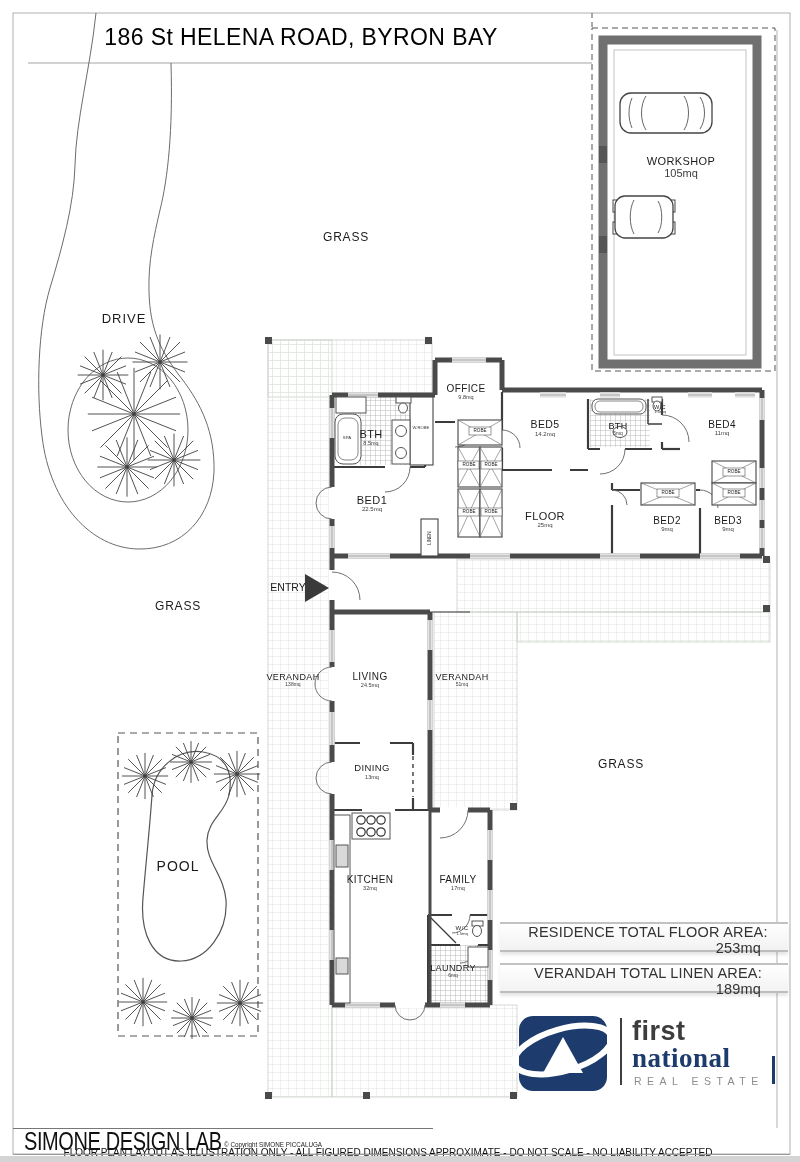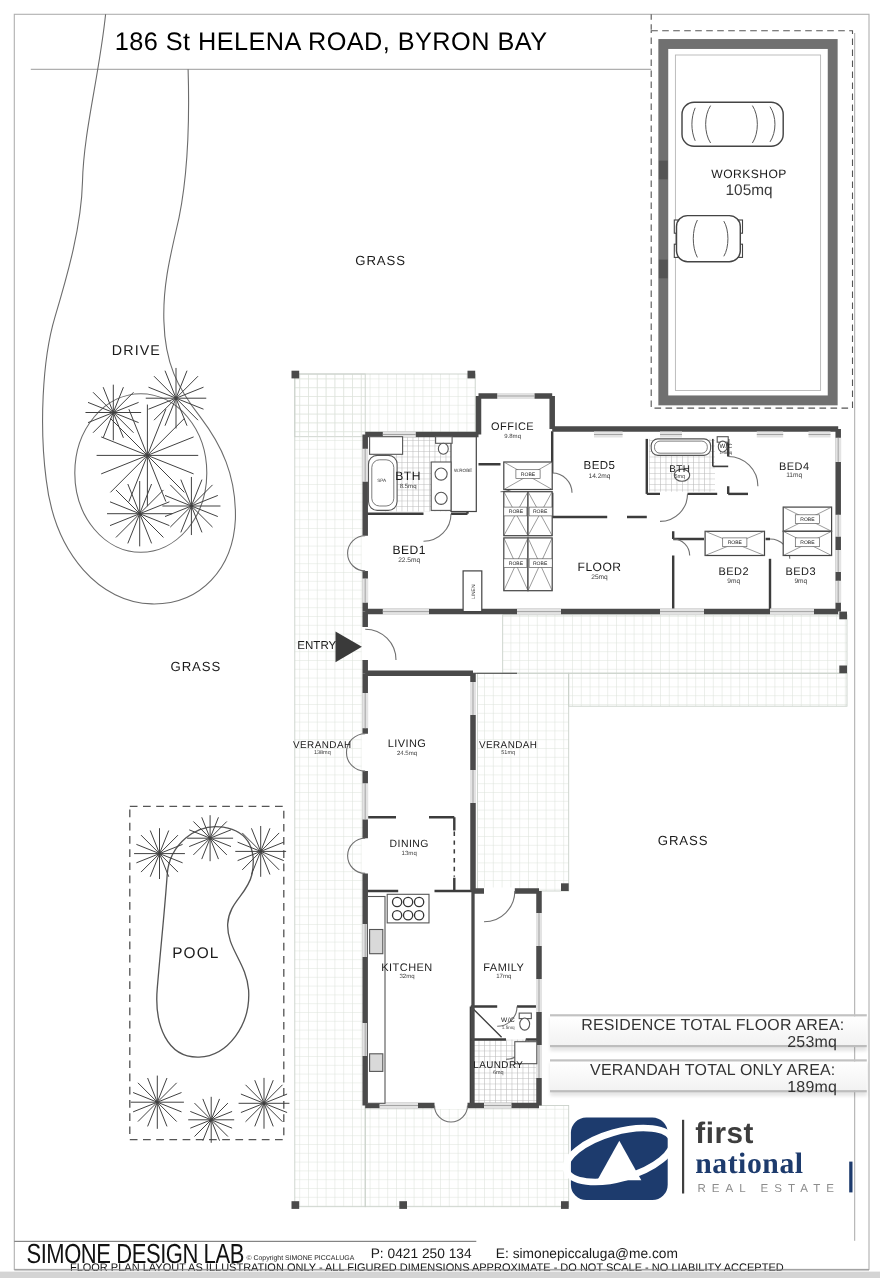--- a/index.html
+++ b/index.html
@@ -258,21 +258,21 @@
     <use href="#plant" transform="translate(143,1002) scale(2.2)"></use>
     <use href="#plant" transform="translate(192,1018) scale(1.9)"></use>
     <use href="#plant" transform="translate(240,1003) scale(2.1)"></use>
   </g>
 </svg>
 
 <div class="lbl title" style="left:301px;top:38px">186 St HELENA ROAD, BYRON BAY</div>
 
 <div class="lbl" style="left:681px;top:167px;font-size:11px">
   <span class="room-name">WORKSHOP</span>
-  <span class="room-area" style="font-size:14px">105mq</span>
+  <span class="room-area" style="font-size:11px">105mq</span>
 </div>
 
 <div class="lbl" style="left:124px;top:319px;font-size:13px;letter-spacing:1px">DRIVE</div>
 <div class="lbl" style="left:346px;top:238px;font-size:12px;letter-spacing:.8px">GRASS</div>
 <div class="lbl" style="left:178px;top:607px;font-size:12px;letter-spacing:.8px">GRASS</div>
 <div class="lbl" style="left:621px;top:765px;font-size:12px;letter-spacing:.8px">GRASS</div>
 <div class="lbl" style="left:178px;top:867px;font-size:14px;letter-spacing:1px">POOL</div>
 
 <div class="lbl" style="left:466px;top:392px;font-size:10px">
   <span class="room-name">OFFICE</span>
@@ -359,41 +359,37 @@
 <div class="lbl" style="left:491px;top:512px;font-size:4.6px">ROBE</div>
 <div class="lbl" style="left:668px;top:493px;font-size:4.6px">ROBE</div>
 <div class="lbl" style="left:734px;top:472px;font-size:4.6px">ROBE</div>
 <div class="lbl" style="left:734px;top:493px;font-size:4.6px">ROBE</div>
 
 <div class="bar" style="top:922px">
   <span class="k">RESIDENCE TOTAL FLOOR AREA:</span>
   <span class="v">253mq</span>
 </div>
 <div class="bar" style="top:963px">
-  <span class="k">VERANDAH TOTAL ONLY AREA:</span>
+  <span class="k">VERANDAH TOTAL LINEN AREA:</span>
   <span class="v">189mq</span>
 </div>
 
 <div style="position:absolute;left:519px;top:1016px;width:90px;height:76px">
   <svg width="90" height="76" viewBox="0 0 90 76" style="overflow:visible">
     <rect x="0" y="0" width="88" height="75" rx="14" fill="#1d3b6d"></rect>
     <ellipse cx="44" cy="34" rx="50" ry="21" fill="none" stroke="#ffffff" stroke-width="6" transform="rotate(-16 44 34)"></ellipse>
     <polygon points="44,21 24,57 64,57" fill="#ffffff"></polygon>
   </svg>
 </div>
 <div class="divline" style="left:620px;top:1018px;width:2px;height:67px"></div>
 <div class="divline" style="left:772px;top:1056px;width:3px;height:28px;background:#1d3b6d"></div>
 <div class="lbl-l logo-word1" style="left:632px;top:1031px">first</div>
 <div class="lbl-l logo-word2" style="left:632px;top:1058px">national</div>
 <div class="lbl-l logo-word3" style="left:634px;top:1081px">REAL ESTATE</div>
 
 <div class="divline" style="left:13px;top:1128px;width:420px;height:1px;background:#777"></div>
 <div class="lbl-l studio" style="left:24px;top:1141px">SIMONE DESIGN LAB</div>
 <div class="lbl-l" style="left:224px;top:1144px;font-size:6.3px;color:#222">© Copyright SIMONE PICCALUGA</div>
-<div class="lbl-l" style="left:337px;top:1140px;font-size:12.5px;display:flex;gap:22px">
-  <span>P: 0421 250 134</span>
-  <span>E: simonepiccaluga@me.com</span>
-</div>
 <div class="lbl" style="left:388px;top:1153px;font-size:10px;color:#111">FLOOR PLAN LAYOUT AS ILLUSTRATION ONLY - ALL FIGURED DIMENSIONS APPROXIMATE - DO NOT SCALE - NO LIABILITY ACCEPTED</div>
 <div class="divline" style="left:13px;top:1154px;width:777px;height:1px;background:#999"></div>
 <div class="divline" style="left:0;top:1156px;width:800px;height:6px;background:#d4d4d4"></div>
 
 </div>
 
 </body></html>

